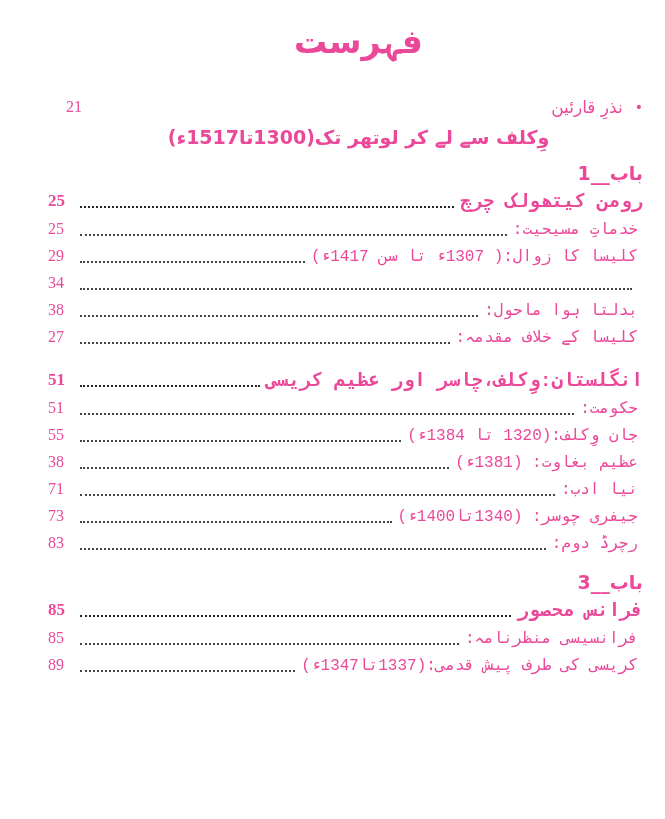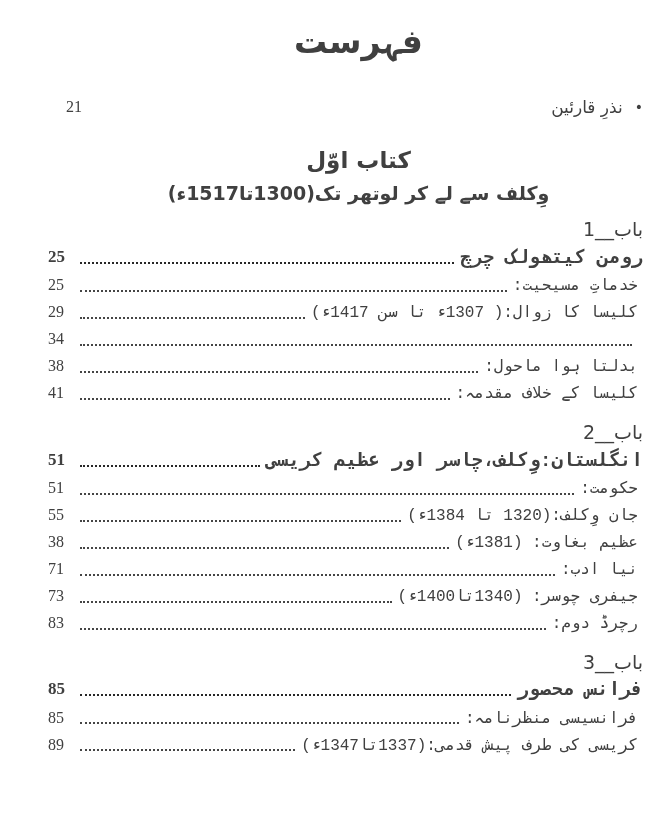--- a/index.html
+++ b/index.html
@@ -4,21 +4,21 @@
 <style>
   html, body { margin: 0; padding: 0; background: #ffffff; }
   .page {
     position: relative;
     width: 665px;
     height: 819px;
     margin: 0 auto;
     background: #ffffff;
     box-sizing: border-box;
     padding: 14px 22px 0 48px;
-    color: #404040;
+    color: #ec4899;
     font-family: "DejaVu Sans", sans-serif;
     overflow: hidden;
     direction: rtl;
   }
   .doc-title {
     text-align: center;
     font-size: 33px;
     font-weight: 700;
     margin: 8px 0 0 26px;
     letter-spacing: 1px;
@@ -46,21 +46,21 @@
     text-align: center;
     font-size: 19px;
     font-weight: 700;
     margin: 9px 0 0 26px;
   }
   
   .chapter { margin-top: 14px; }
   .chapter-label {
     direction: rtl;
     font-size: 19px;
-    font-weight: 400;
+    font-weight: 700;
     line-height: 1.25;
   }
   .toc-row {
     display: flex;
     direction: rtl;
     align-items: center;
   }
   .chapter-row {
     font-size: 19px;
     font-weight: 700;
@@ -97,21 +97,20 @@
 
   <h1 class="doc-title">فہرست</h1>
 
   <div class="front-row">
     <span class="bullet">•</span>
     <span class="front-label">نذرِ قارئین</span>
     <span class="spacer"></span>
     <span class="toc-page">21</span>
   </div>
 
-  <div class="book-heading">کتاب اوّل</div>
 
   <div class="book-subtitle">وِکلف سے لے کر لوتھر تک(1300تا1517ء)</div>
 
   <div id="chapters">
   <section class="chapter">
     <div class="chapter-label">باب__1</div>
     <div class="toc-row chapter-row">
       <span class="toc-title">رومن کیتھولک چرچ</span>
       <span class="leader"></span>
       <span class="toc-page">25</span>
@@ -136,27 +135,26 @@
 
   <div class="toc-row entry">
     <span class="toc-title">بدلتا ہوا ماحول:</span>
     <span class="leader"></span>
     <span class="toc-page">38</span>
   </div>
 
   <div class="toc-row entry">
     <span class="toc-title">کلیسا کے خلاف مقدمہ:</span>
     <span class="leader"></span>
-    <span class="toc-page">41</span>
+    <span class="toc-page">27</span>
   </div>
 </div>
   </section>
 
   <section class="chapter">
-    <div class="chapter-label">باب__2</div>
     <div class="toc-row chapter-row">
       <span class="toc-title">انگلستان:وِکلف،چاسر اور عظیم کریسی</span>
       <span class="leader"></span>
       <span class="toc-page">51</span>
     </div>
     <div class="entries">
   <div class="toc-row entry">
     <span class="toc-title">حکومت:</span>
     <span class="leader"></span>
     <span class="toc-page">51</span>

